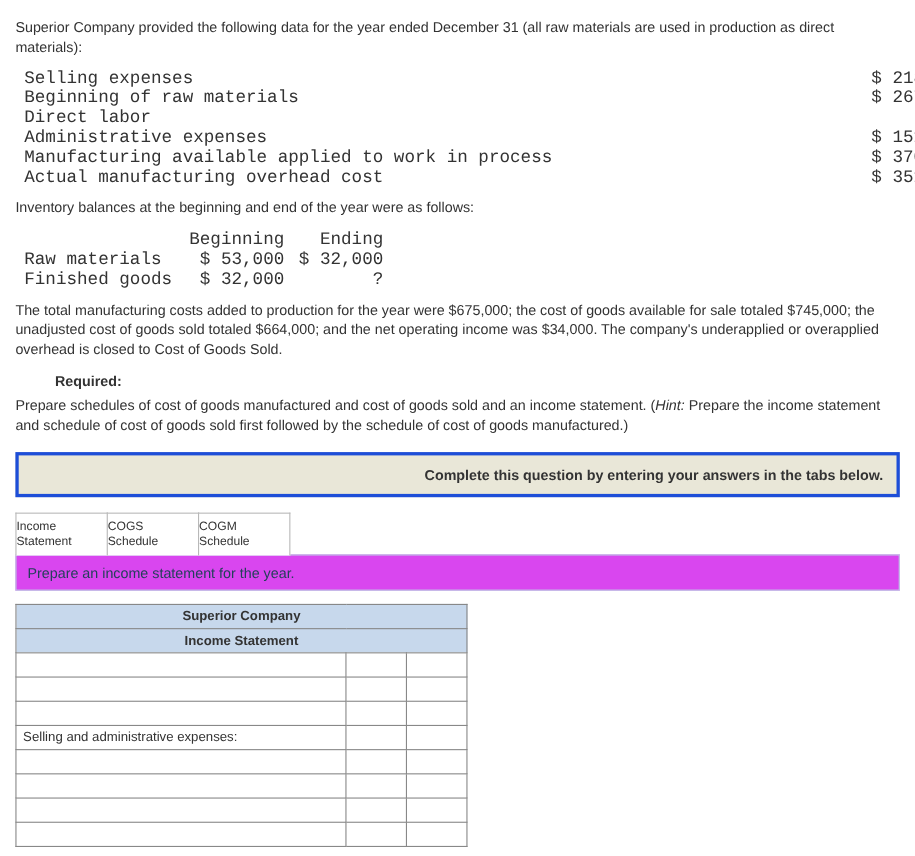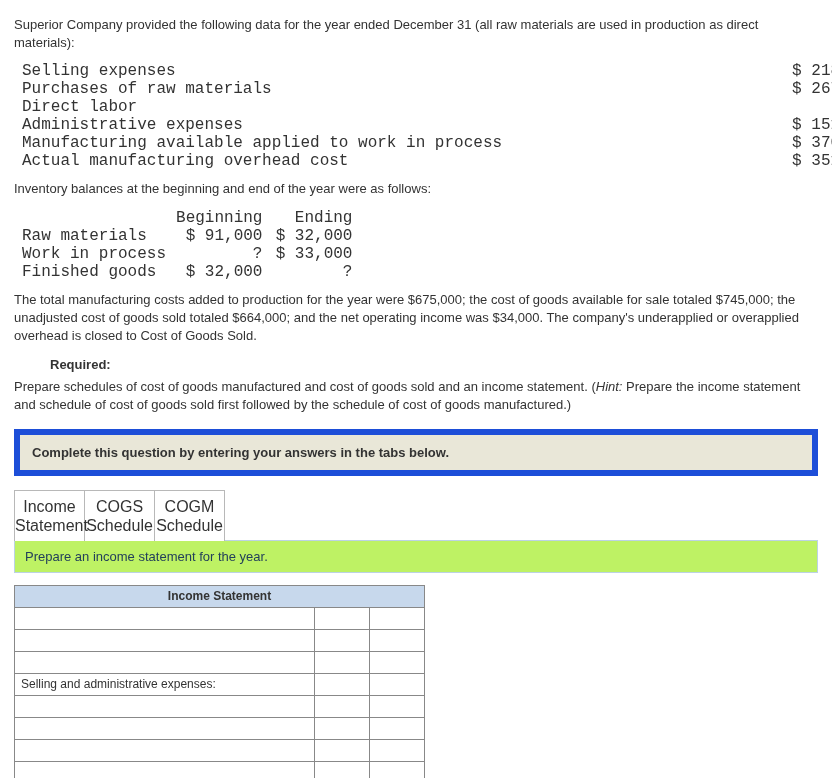--- a/index.html
+++ b/index.html
@@ -16,41 +16,41 @@
     margin: 6px 0 10px 0;
     line-height: 1.4;
   }
   .required-label { font-weight: bold; margin-top:12px;padding-left:36px;}
   .mono { font-family: "Courier New", monospace; font-size: 16px; }
   .data-table { border-collapse: collapse; margin: 4px 0 10px 8px;}
   .data-table td { padding: 0 10px 0 0; white-space: pre; }
   .val-col { text-align: right; min-width: 90px; margin-top: 10px;}
   .prompt-bar {
     background: #e9e7d8;
-    border: 6px solid #1d4ed8;
+    border: 3px solid #1d4ed8;
     padding: 10px 12px;
     font-weight: bold;
     margin: 14px 0;
+    text-align: right;
   }
   .tabs { display: flex; gap:0; margin-top:8px;}
   .tab {
     border: 1px solid #b8b8b8;
     border-bottom: none;
     background: #fff;
     padding: 6px 0;
-    width: 71px;
-    text-align: center;
-    font-size: 16px;
+    width: 84px;
+    font-size: 11px;
     line-height: 1.2;
     cursor: pointer;
   }
   .tab.active { background:#fff; position:relative; z-index:2;}
   .tab + .tab { margin-left:-1px;}
   .sub-instr {
-    background: #bef264;
+    background: #d946ef;
     border: 1px solid #bcd2e4;
     padding: 8px 10px;
     margin-top: -1px;
     color:#23405a;
   }
   .worksheet {
     border-collapse: collapse;
     margin-top: 12px;
   }
   .worksheet td, .worksheet th {
@@ -83,21 +83,21 @@
 
 <div class="intro">Superior Company provided the following data for the year ended December 31 (all raw materials are used in production as direct materials):</div>
 
 <table class="data-table mono">
   <tbody>
       <tr>
         <td>Selling expenses</td>
         <td class="val-col" style="padding-left:280px">$ 218,000</td>
       </tr>
   <tr>
-        <td>Purchases of raw materials</td>
+        <td>Beginning of raw materials</td>
         <td class="val-col">$ 267,000</td>
       </tr>
   <tr>
         <td>Direct labor</td>
         <td class="val-col">?</td>
       </tr>
   <tr>
         <td>Administrative expenses</td>
         <td class="val-col">$ 151,000</td>
       </tr>
@@ -116,27 +116,22 @@
 
 <table class="data-table mono">
   <tbody>
       <tr>
     <td style="width:150px"></td>
     <td class="val-col">Beginning</td>
     <td class="val-col">Ending</td>
   </tr>
   <tr>
     <td>Raw materials</td>
-    <td class="val-col">$ 91,000</td>
+    <td class="val-col">$ 53,000</td>
     <td class="val-col">$ 32,000</td>
-  </tr>
-  <tr>
-    <td>Work in process</td>
-    <td class="val-col">?</td>
-    <td class="val-col">$ 33,000</td>
   </tr>
   <tr>
     <td>Finished goods</td>
     <td class="val-col">$ 32,000</td>
     <td class="val-col">?</td>
   </tr>
 </tbody>
   </table>
 
 <div class="narrative">The total manufacturing costs added to production for the year were $675,000; the cost of goods available for sale totaled $745,000; the unadjusted cost of goods sold totaled $664,000; and the net operating income was $34,000. The company's underapplied or overapplied overhead is closed to Cost of Goods Sold.</div>
@@ -160,20 +155,23 @@
   <div class="tab">
     <div>COGM</div>
     <div>Schedule</div>
   </div>
 </div>
 
 <div class="sub-instr">Prepare an income statement for the year.</div>
 
 <table class="worksheet">
   <tbody>
+      <tr>
+        <td colspan="3" class="ws-title">Superior Company</td>
+      </tr>
   <tr>
         <td colspan="3" class="ws-sub">Income Statement</td>
       </tr>
   <tr>
         <td class="col1"></td>
         <td class="colnum"></td>
         <td class="colnum"></td>
       </tr>
   <tr>
         <td class="col1"></td>

